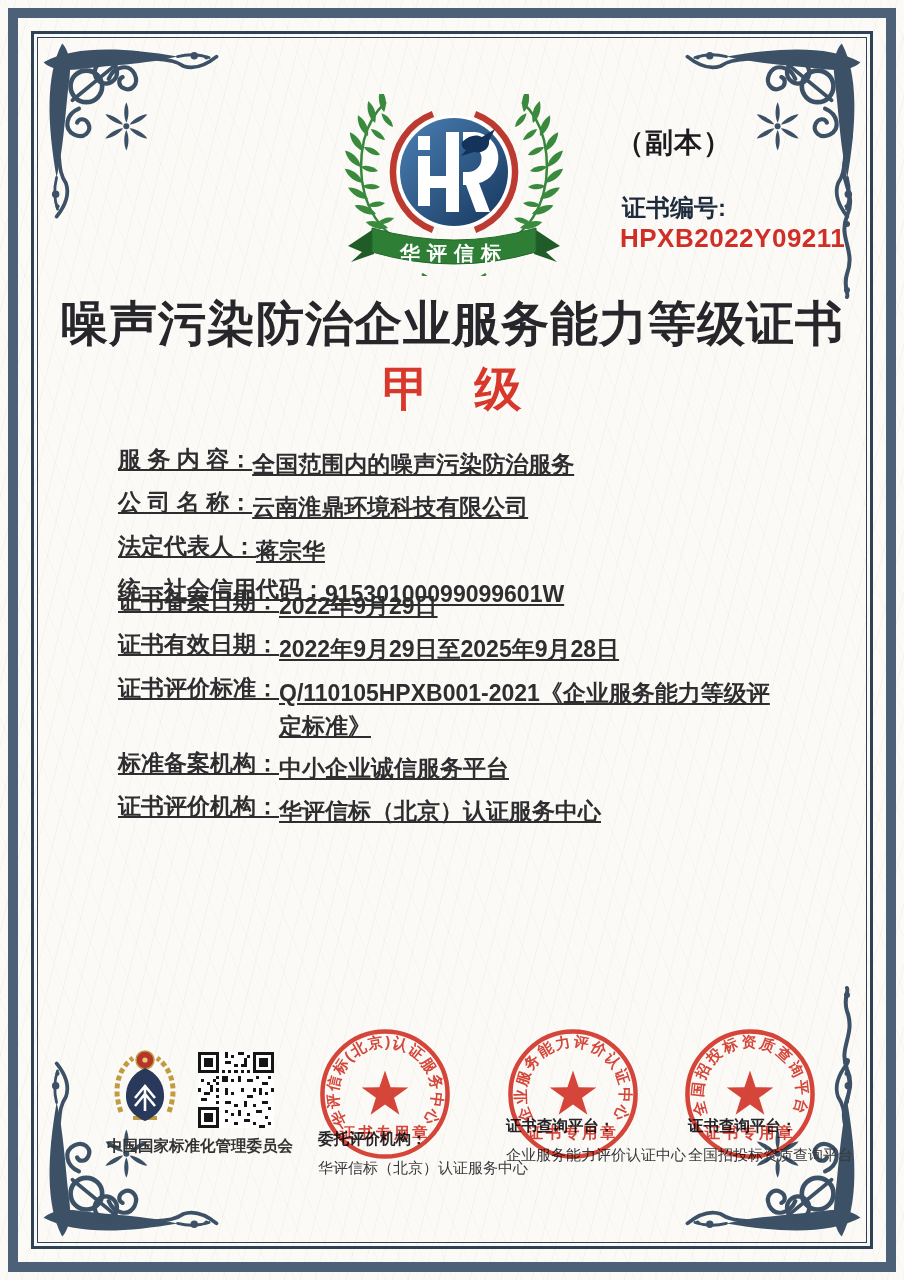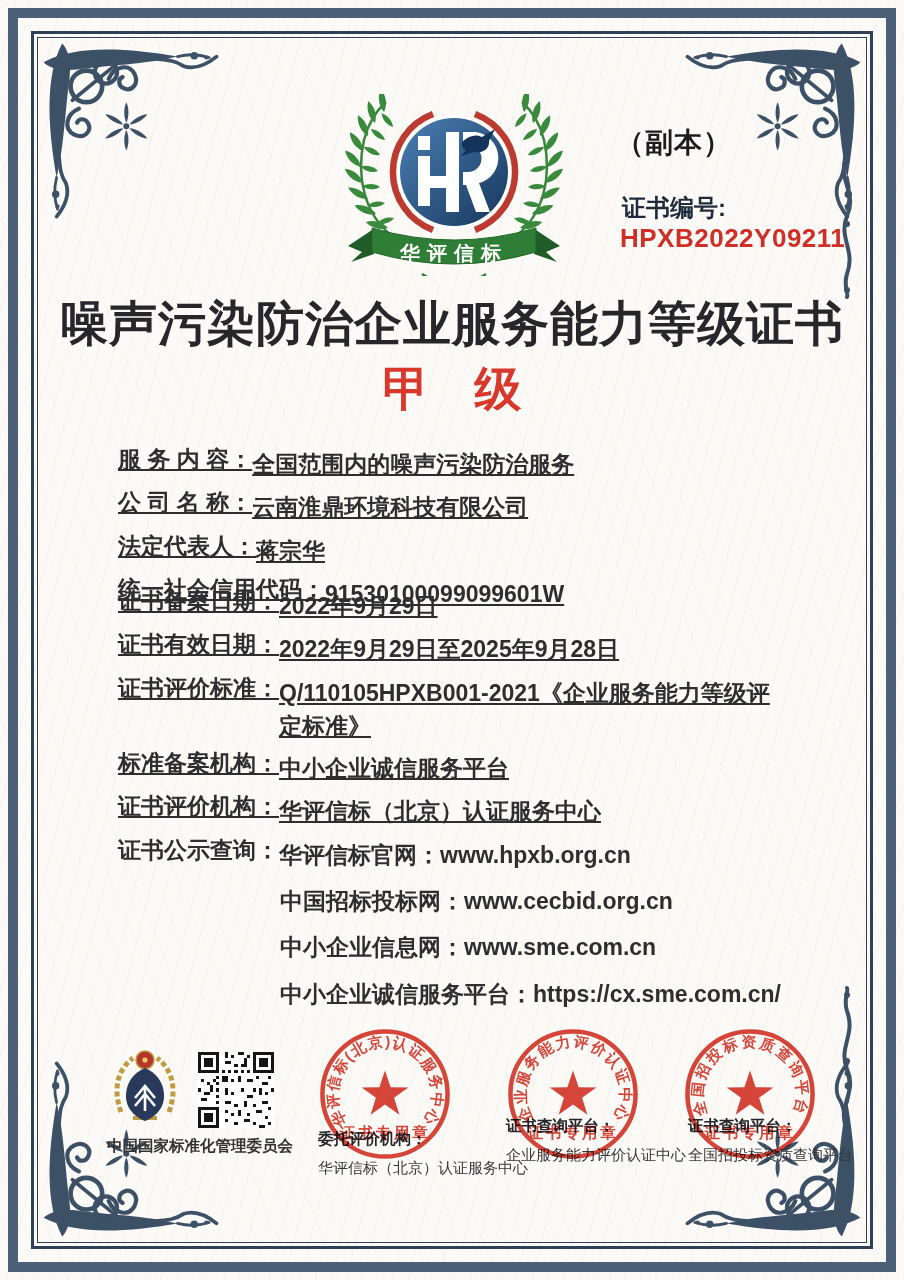--- a/index.html
+++ b/index.html
@@ -220,35 +220,20 @@
 
   <div class="tblock b3">
     <div class="row">
         <span class="lab">标准备案机构：</span>
         <span class="val">中小企业诚信服务平台</span>
       </div>
     <div class="row">
         <span class="lab">证书评价机构：</span>
         <span class="val">华评信标（北京）认证服务中心</span>
       </div>
-    <div class="qlines">
-      <div class="qrow">
-          <span class="lab">证书公示查询：</span>
-          <span class="val">华评信标官网：www.hpxb.org.cn</span>
-        </div>
-      <div class="qrow indent">
-          <span class="val">中国招标投标网：www.cecbid.org.cn</span>
-        </div>
-      <div class="qrow indent">
-          <span class="val">中小企业信息网：www.sme.com.cn</span>
-        </div>
-      <div class="qrow indent">
-          <span class="val">中小企业诚信服务平台：https://cx.sme.com.cn/</span>
-        </div>
-    </div>
   </div>
 
   <svg class="emblem" viewBox="0 0 72 80">
     <path d="M12,64 C4,42 8,22 24,10" stroke="#c19b3f" stroke-width="5" stroke-dasharray="5 3" fill="none"></path>
     <path d="M60,64 C68,42 64,22 48,10" stroke="#c19b3f" stroke-width="5" stroke-dasharray="5 3" fill="none"></path>
     <path d="M24,70 h24" stroke="#c19b3f" stroke-width="4"></path>
     <circle cx="36" cy="12" r="9" fill="#b6352b" stroke="#c19b3f" stroke-width="1.5"></circle>
     <circle cx="36" cy="12" r="2.6" fill="#e8c96a"></circle>
     <path d="M36,20 C25,25 18,33 17,46 C16,60 26,69 36,73 C46,69 56,60 55,46 C54,33 47,25 36,20 Z" fill="#29395b"></path>
     <path d="M26,50 L36,38 L46,50 M26,58 L36,46 L46,58 M36,38 L36,63" stroke="#fff" stroke-width="2.6" fill="none"></path>

